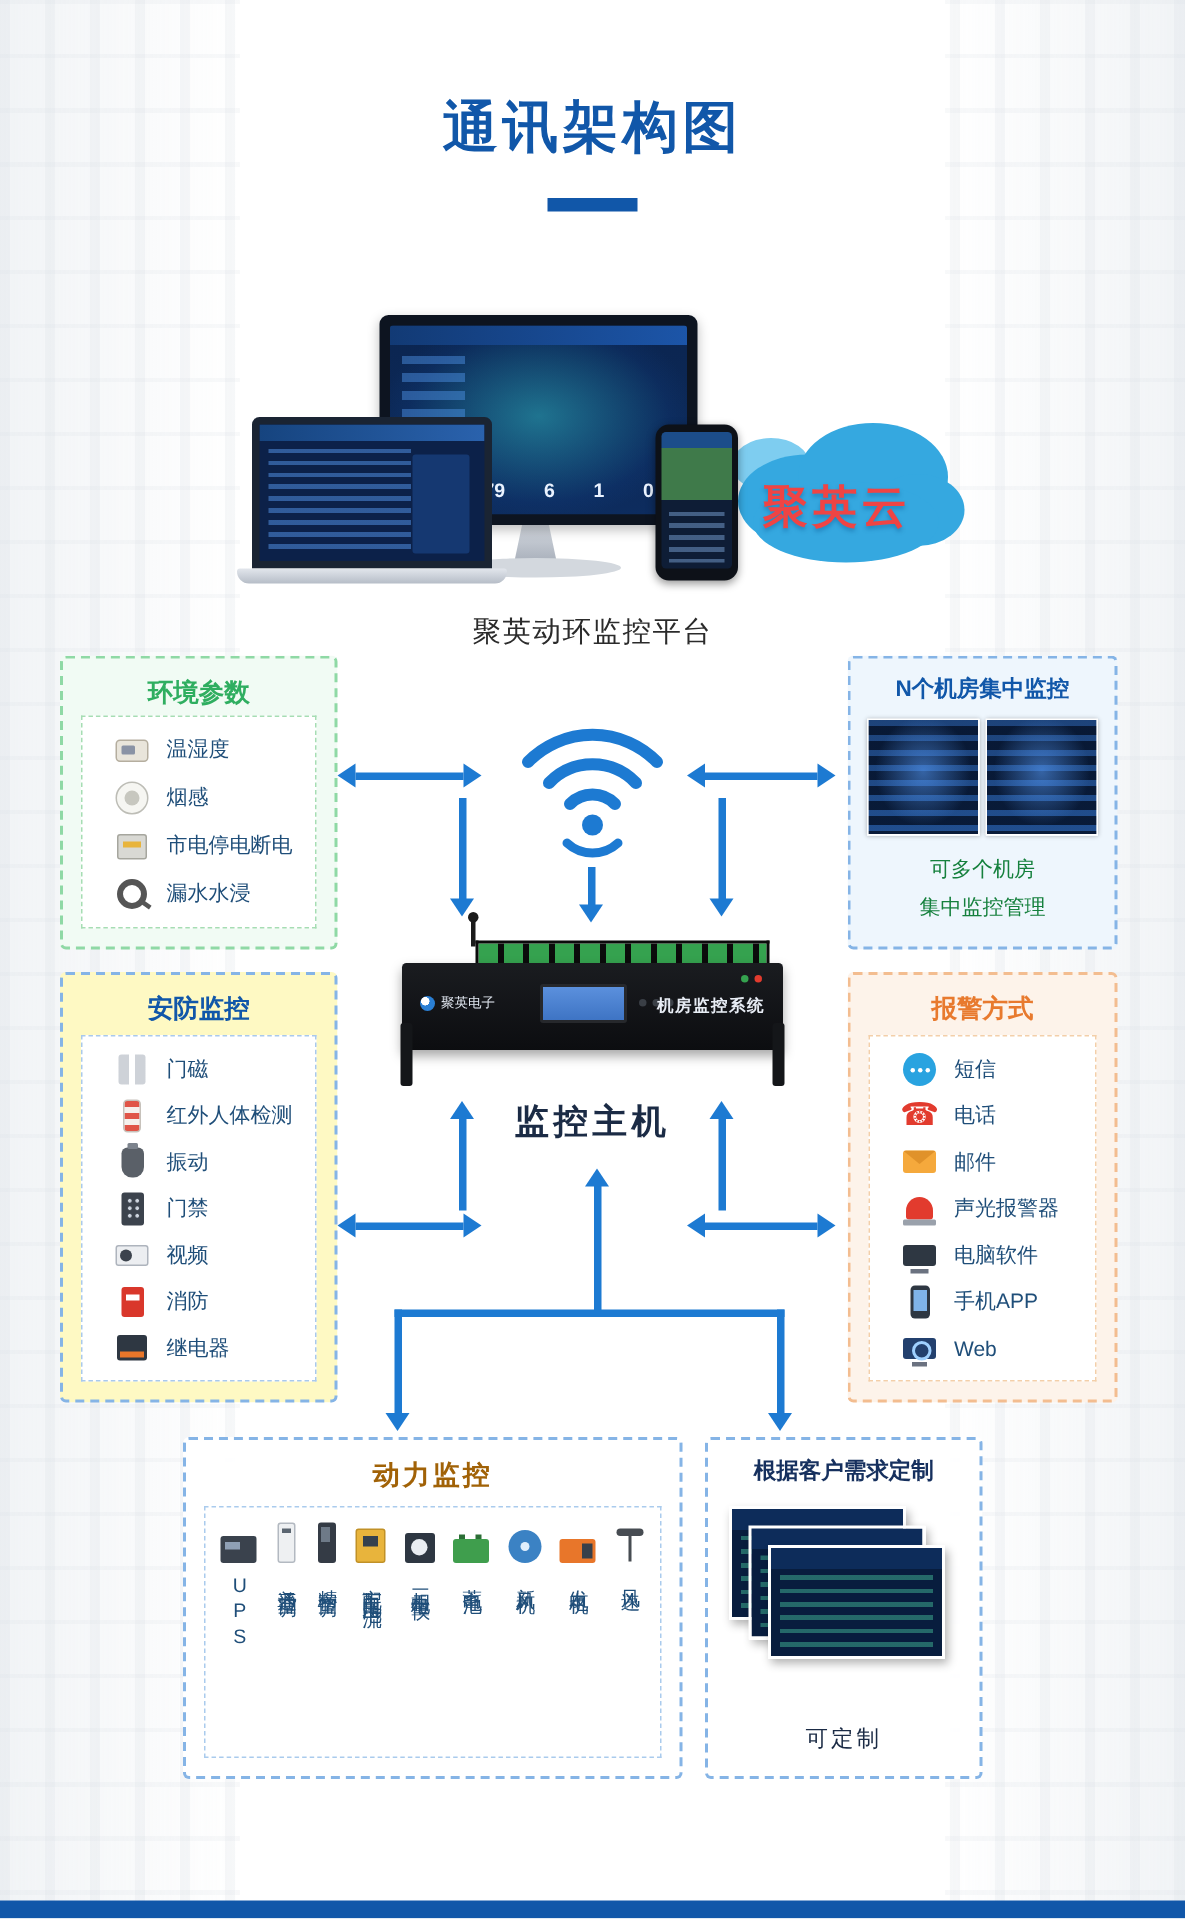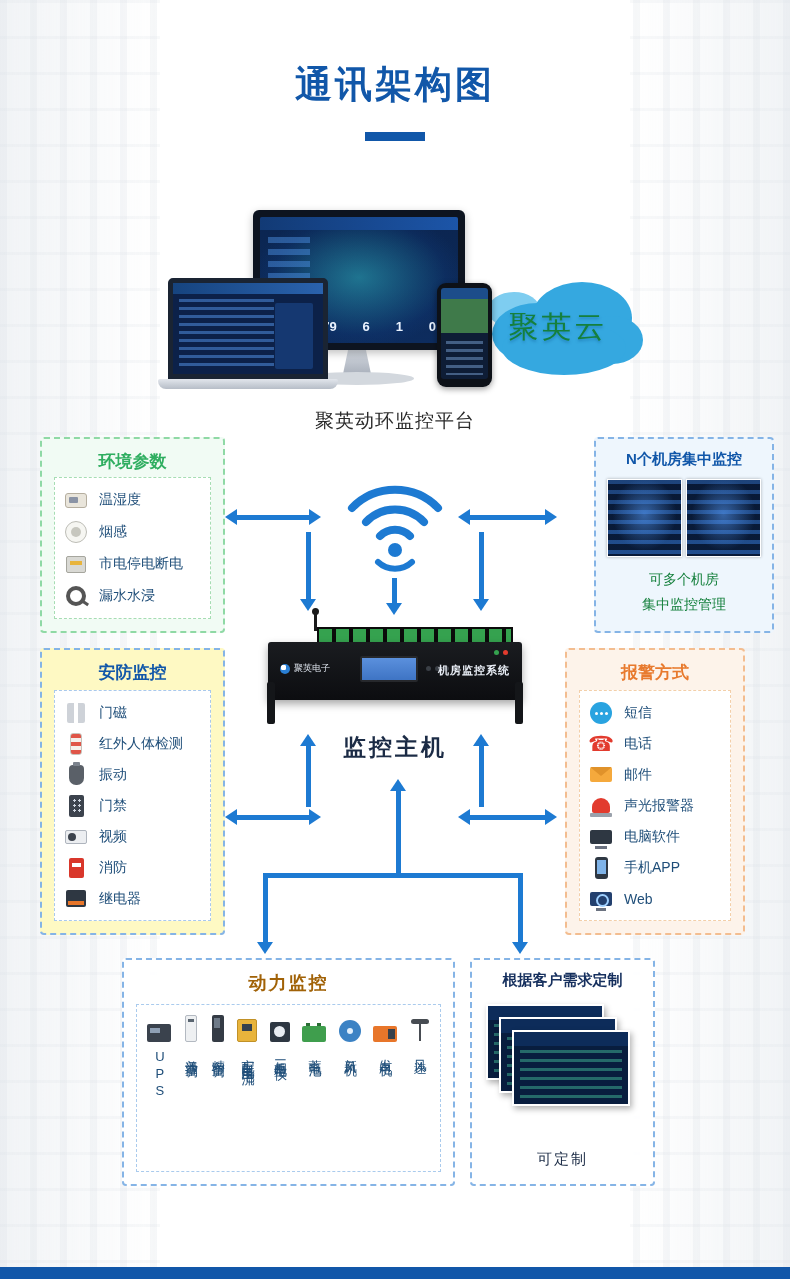--- a/index.html
+++ b/index.html
@@ -53,39 +53,39 @@
 
   .phone { position:absolute; left:437px; top:283px; width:55px; height:104px; z-index:3;
     background:#0d1118; border-radius:9px; box-shadow:0 2px 6px rgba(0,0,0,.4); }
   .phone::before { content:""; position:absolute; left:4px; right:4px; top:5px; bottom:8px; border-radius:3px;
     background:linear-gradient(180deg,#1c4d8a 0 12%, #3f7a4a 12% 50%, #0e1d36 50%); }
   .phone::after { content:""; position:absolute; left:9px; right:9px; top:58px; height:34px;
     background:repeating-linear-gradient(180deg, rgba(120,160,210,.5) 0 3px, transparent 3px 8px); }
 
   .cloud { position:absolute; left:476px; top:262px; width:170px; height:126px; z-index:1; }
   .cloud svg { position:absolute; inset:0; }
-  .cloud-label { position:absolute; left:0; right:6px; bottom:40px; text-align:center; color:#15803d;
-    font-size:30px; font-weight:normal; letter-spacing:3px; text-shadow:0 2px 3px rgba(0,70,130,.35); }
+  .cloud-label { position:absolute; left:0; right:6px; bottom:29px; text-align:center; color:#ef4444;
+    font-size:30px; font-weight:bold; letter-spacing:3px; text-shadow:0 2px 3px rgba(0,70,130,.35); }
 
   .platform-caption { position:absolute; top:408px; left:0; right:0; text-align:center;
     font-size:19px; font-weight:500; color:#2b2b2b; letter-spacing:1px; }
 
   
   .box { position:absolute; border-radius:4px; }
   .box-title { position:absolute; top:11px; left:0; right:0; text-align:center; font-weight:bold; }
   .inner { position:absolute; left:12px; right:12px; top:38px; bottom:12px; background:#fff;
-    display:flex; flex-direction:column; justify-content:space-around; padding:6px 8px; }
+    display:flex; flex-direction:column; justify-content:space-around; padding:6px 20px; }
   .item { display:flex; align-items:center; gap:10px; }
   .lbl { font-size:14px; color:#1f4e79; white-space:nowrap; }
 
   .env { left:40px; top:437px; width:185px; height:196px; border:2px dashed #8fd9a5; background:#f1fbf4; }
   .env .box-title { color:#2fae60; font-size:17px; }
   .env .inner { border:1px dashed #a6ddb3; }
 
-  .rooms { left:594px; top:437px; width:180px; height:196px; border:2px dashed #85b4e6; background:#eef6fd; }
+  .rooms { left:565px; top:437px; width:180px; height:196px; border:2px dashed #85b4e6; background:#eef6fd; }
   .rooms .box-title { color:#1157a9; font-size:15px; }
   .room-imgs { position:absolute; left:11px; right:11px; top:40px; height:78px; display:flex; gap:4px; }
   .room-img { flex:1; border:1px solid #fff; box-shadow:0 0 3px rgba(0,0,0,.3);
     background: radial-gradient(ellipse at 50% 45%, rgba(90,160,255,.55), transparent 62%),
       repeating-linear-gradient(180deg, rgba(45,95,170,.55) 0 4px, rgba(8,24,52,.92) 4px 10px),
       linear-gradient(180deg,#0a2140,#123a6e); }
   .rooms-caption { position:absolute; top:128px; left:0; right:0; text-align:center;
     color:#15803d; font-size:14px; line-height:1.8; }
 
   .security { left:40px; top:648px; width:185px; height:287px; border:2px dashed #85b4e6; background:#fef9c3; }

